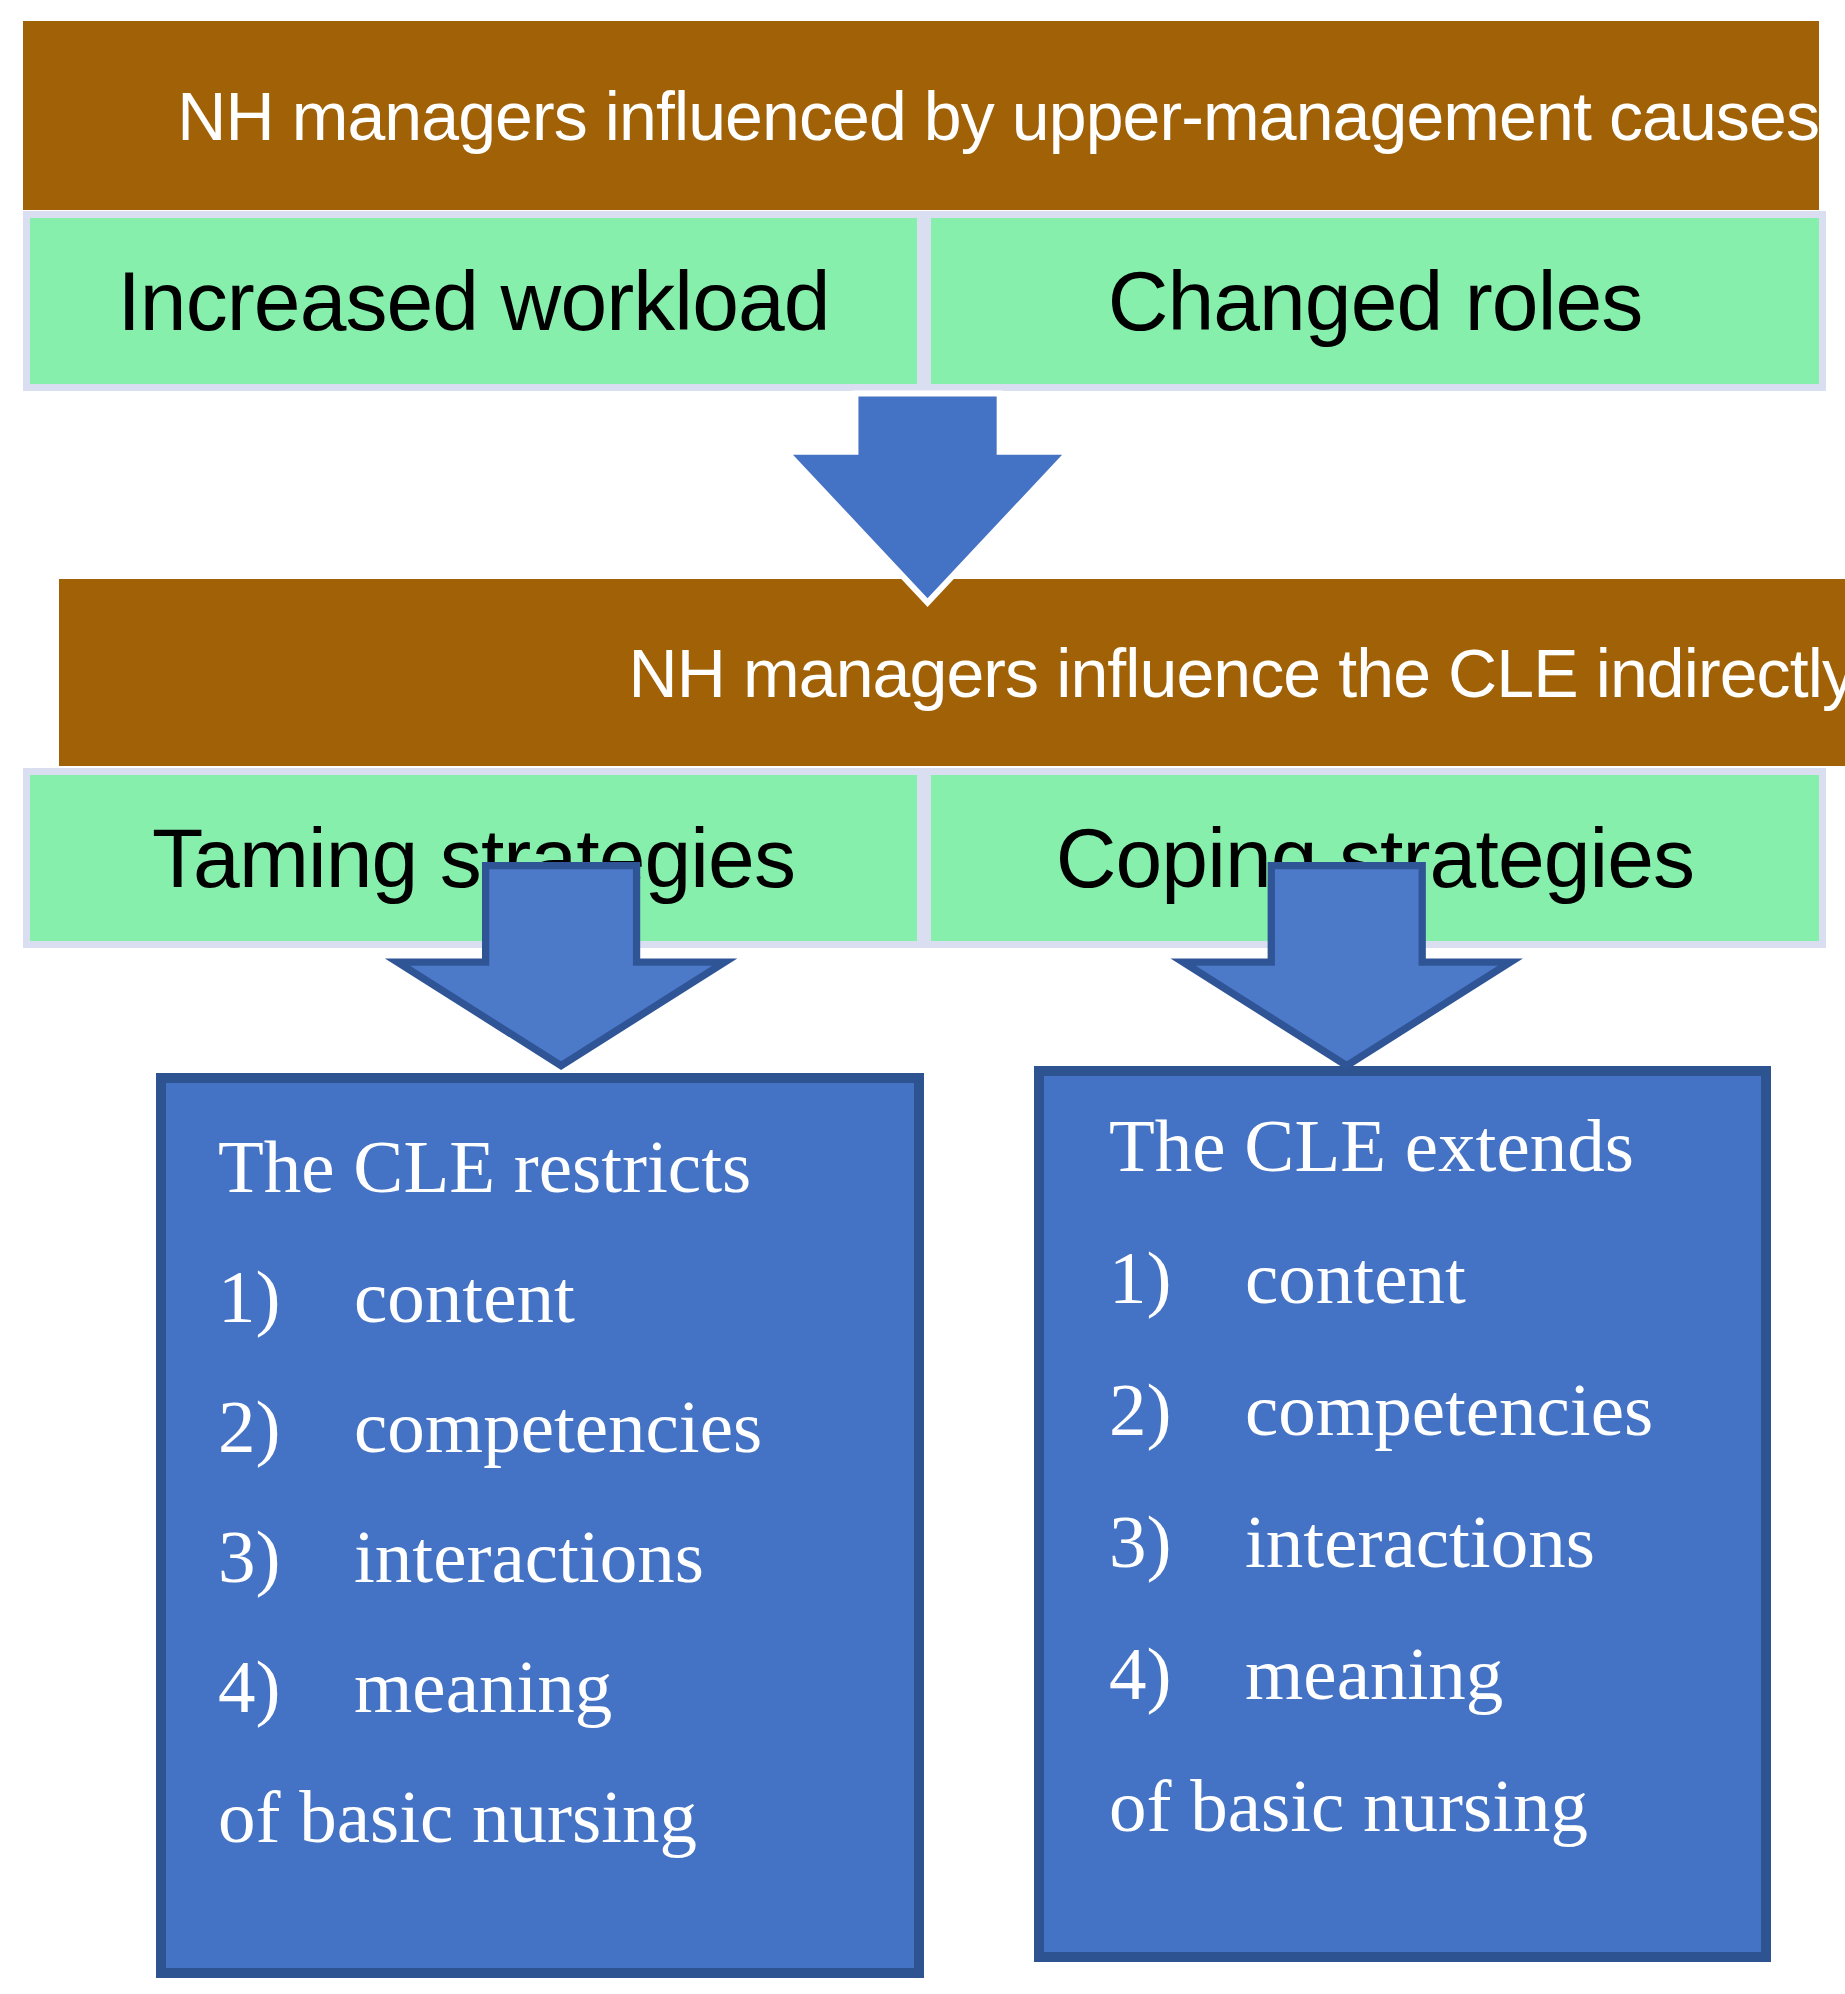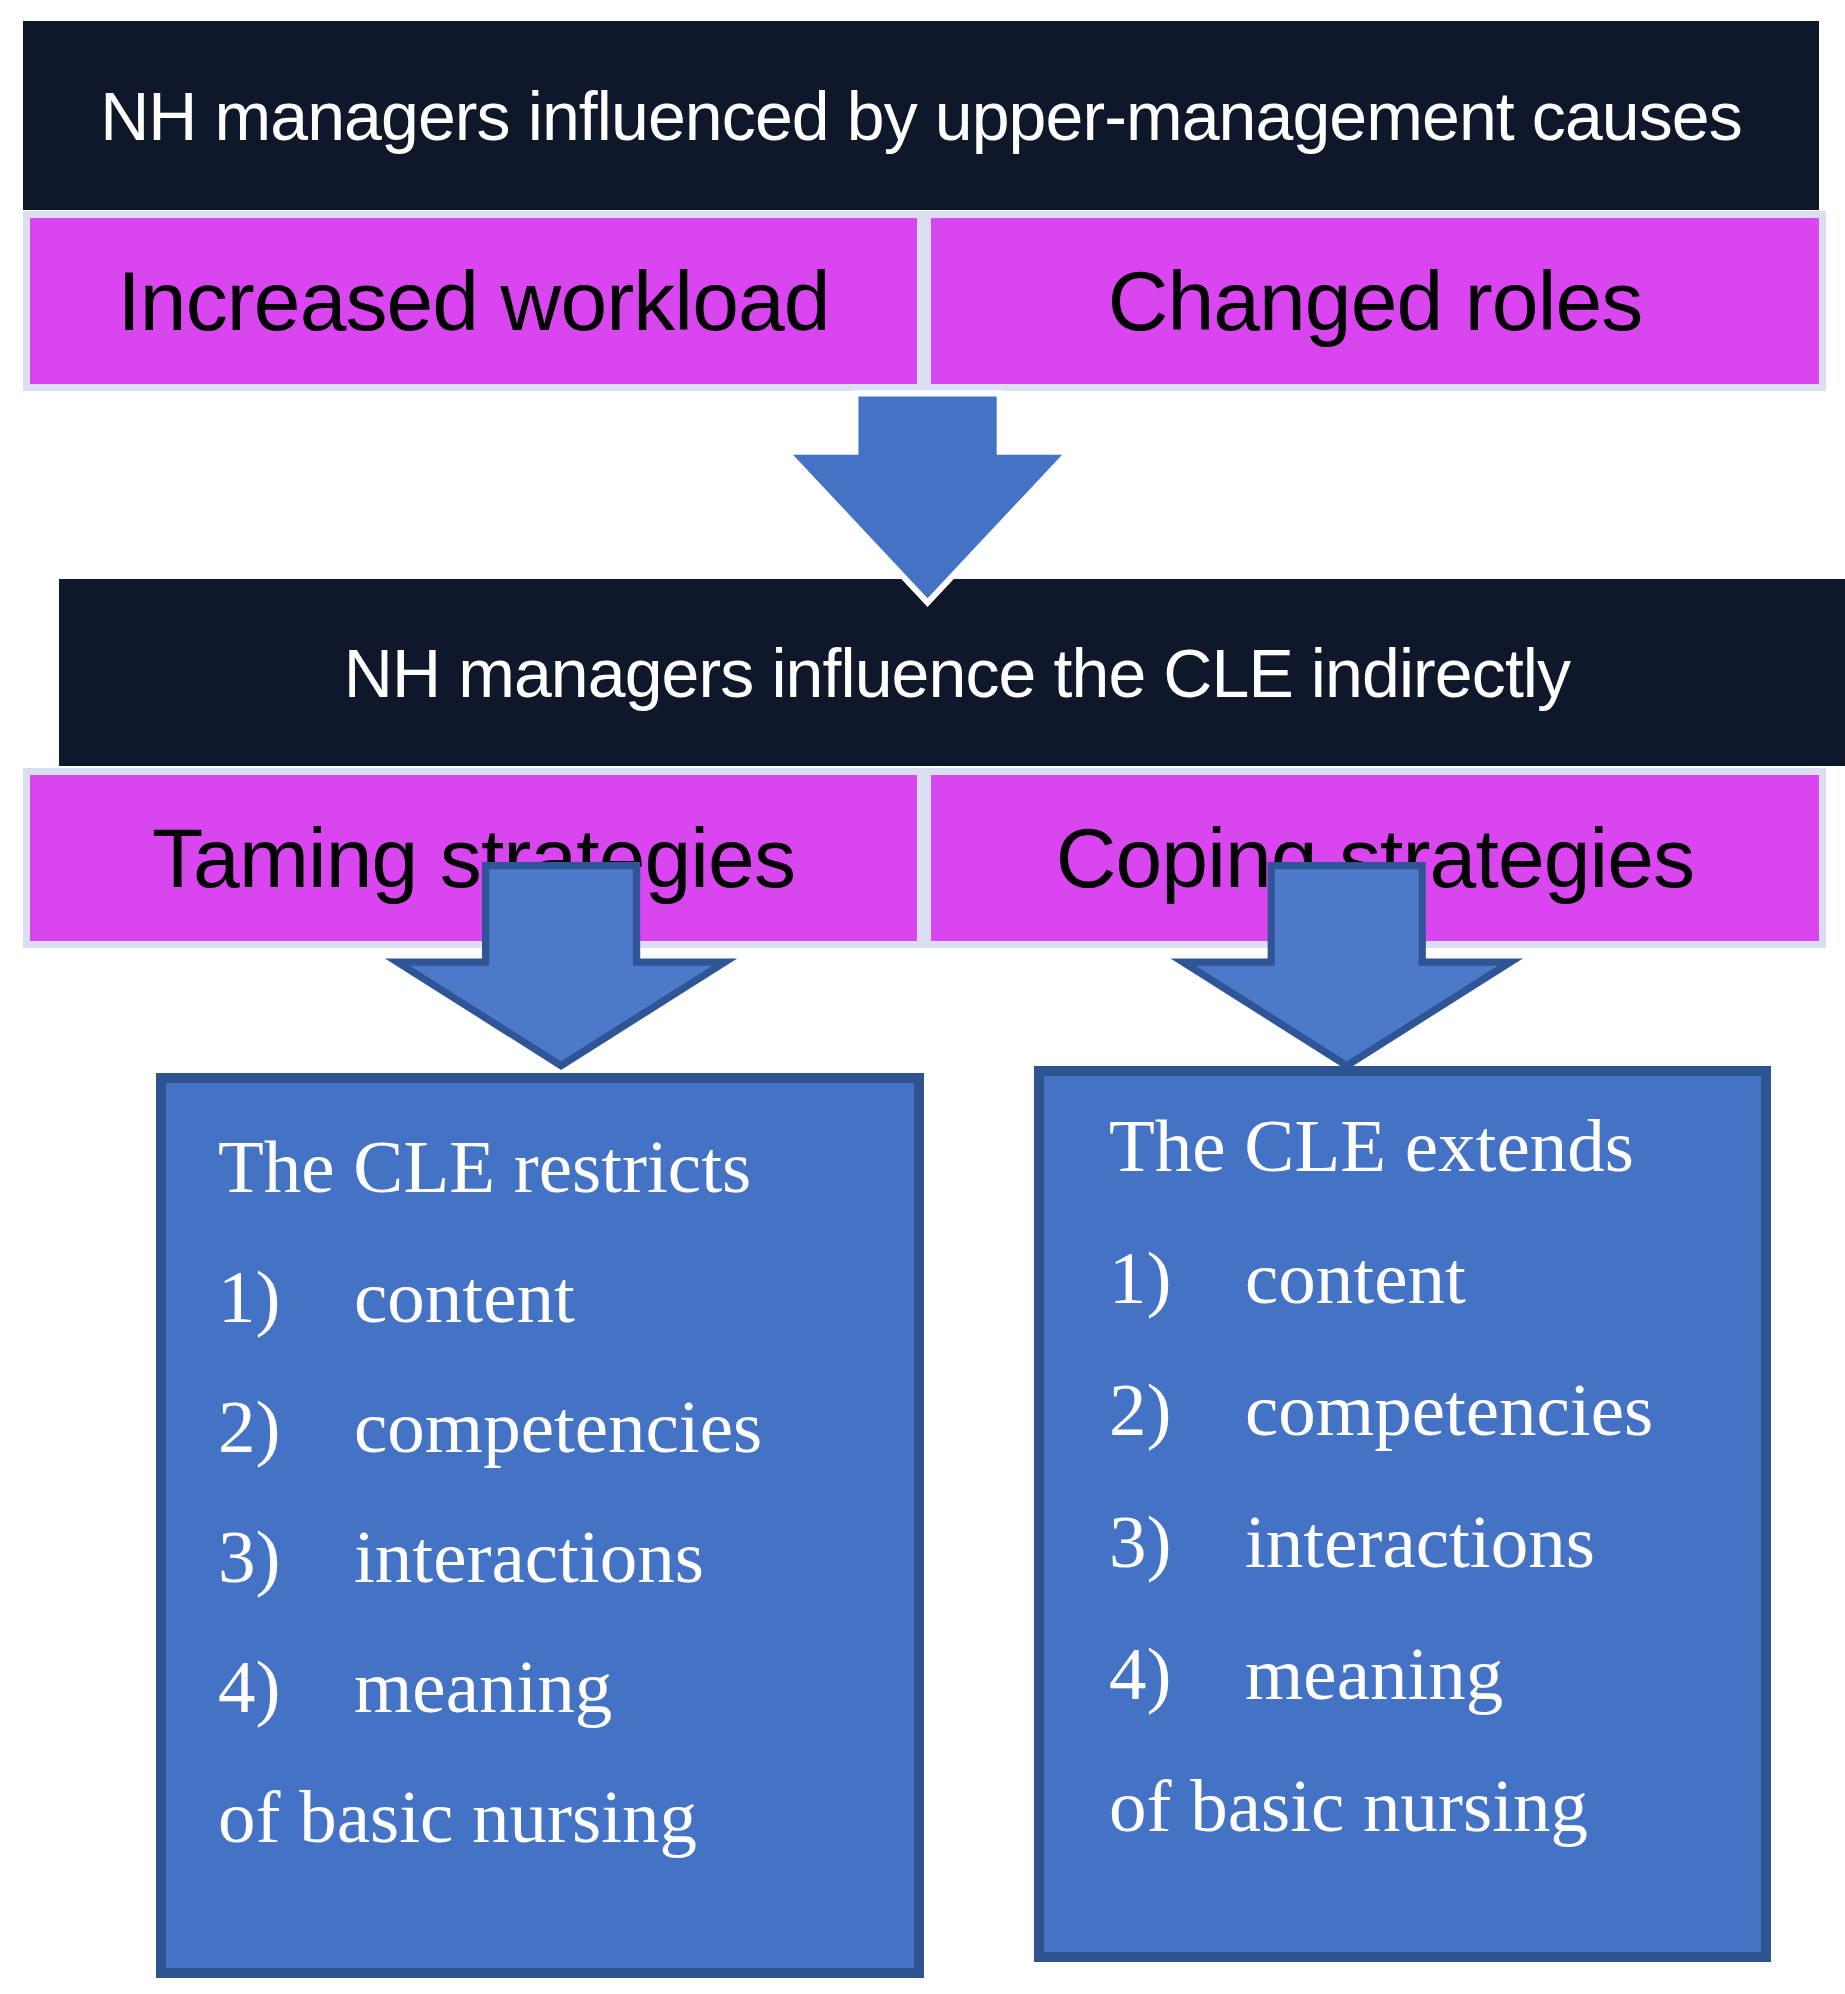--- a/index.html
+++ b/index.html
@@ -8,33 +8,33 @@
     position:relative;
     background:#ffffff;
     font-family:"Liberation Sans", sans-serif;
     overflow:hidden;
   }
   .canvas { position:absolute; inset:0; }
 
   
   .bar {
     position:absolute; left:23px; width:1796px;
-    background:#0f172a; color:#ffffff;
-    display:flex; align-items:center; justify-content:center;
+    background:#a16207; color:#ffffff;
+    display:flex; align-items:center; justify-content:flex-end;
     font-size:68px; letter-spacing:-0.9px; white-space:nowrap;
     z-index:0;
   }
   .bar1 { top:21px;  height:189px; }
   .bar2 { top:579px; height:187px;margin-left:36px; }
 
   
   .lightbox {
     position:absolute;
     box-sizing:border-box;
-    background:#d946ef;
+    background:#86efac;
     border:7.3px solid #D9DEF0;
     color:#000000;
     display:flex; align-items:center; justify-content:center;
     font-size:84px; letter-spacing:-0.9px; white-space:nowrap;
     z-index:1;
   }
   .row1 { top:211px; height:180px; }
   .row2 { top:768px; height:180px; }
   .colA { left:23px;   width:901px; }
   .colB { left:924px; width:902px; }

